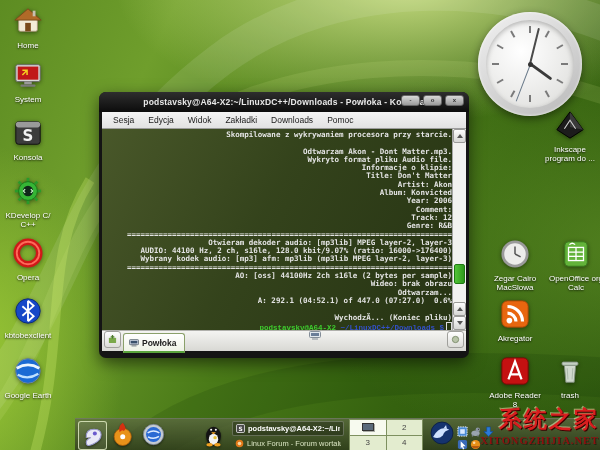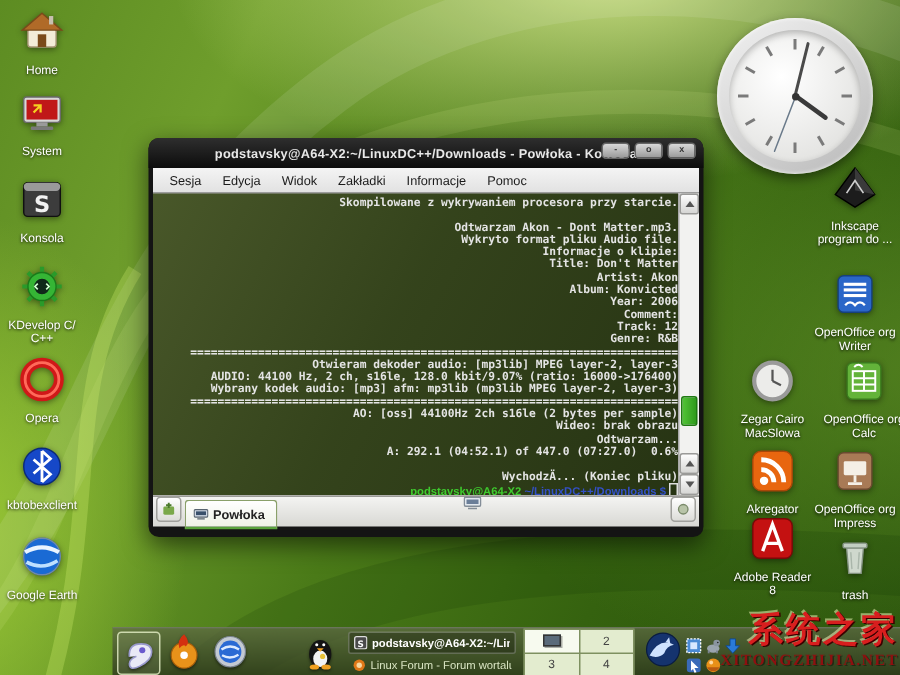--- a/index.html
+++ b/index.html
@@ -15,21 +15,21 @@
   
   .dicon{position:absolute;width:56px;text-align:center;cursor:default;}
   .dglyph svg{width:30px;height:30px;filter:drop-shadow(0 1px 2px rgba(0,0,0,.45));}
   .dlabel{font-size:8px;color:#fff;line-height:9px;text-shadow:0 1px 2px rgba(0,0,0,.85);margin-top:1px;word-wrap:break-word;}
   #di-home{left:0;top:6px}#di-system{left:0;top:60px}#di-konsola{left:0;top:118px}
   #di-kdevelop{left:0;top:176px}#di-opera{left:0;top:238px}#di-kbtobexclient{left:0;top:296px}
   #di-googleearth{left:0;top:356px}
   #di-inkscape{left:542px;top:110px}#di-oowriter{left:542px;top:181px}
   #di-zegar{left:487px;top:239px}#di-oocalc{left:548px;top:239px}
   #di-akregator{left:487px;top:299px}#di-ooimpress{left:542px;top:299px}
-  #di-adobe{left:487px;top:344px}#di-trash{left:542px;top:356px}
+  #di-adobe{left:487px;top:356px}#di-trash{left:542px;top:356px}
 
   
   .clock{position:absolute;left:478px;top:12px;width:104px;height:104px;border-radius:50%;
     background:linear-gradient(145deg,#f2f2f2,#b9b9b9);box-shadow:0 3px 8px rgba(0,0,0,.45),inset 0 0 3px rgba(255,255,255,.9);}
   .clock-face{position:absolute;left:8px;top:8px;width:88px;height:88px;border-radius:50%;
     background:radial-gradient(circle at 40% 35%,#ffffff,#e4e4e2 75%,#d5d5d2);box-shadow:inset 0 2px 5px rgba(0,0,0,.25);}
   .clock-face svg{position:absolute;left:0;top:0;width:88px;height:88px;}
   .hand{position:absolute;left:50%;bottom:50%;transform-origin:50% 100%;border-radius:2px;}
   .hand.hour{width:3px;height:26px;margin-left:-1.5px;background:#3a3a3a;transform:rotate(126deg);}
   .hand.minute{width:2px;height:37px;margin-left:-1px;background:#4a4a4a;transform:rotate(14deg);}
@@ -46,21 +46,21 @@
   .winbtn{width:17px;height:9px;border-radius:3px;background:linear-gradient(#d8d8d8,#9a9a9a);
     border:1px solid #666;font-size:6px;line-height:8px;text-align:center;color:#333;font-weight:bold;}
   .menubar{height:16px;background:linear-gradient(#f4f4f4,#e2e2e2);border-bottom:1px solid #9c9c9c;
     display:flex;align-items:center;padding-left:4px;margin:0 3px;}
   .mitem{font-size:8.5px;color:#1a1a1a;padding:0 7px;}
   .termwrap{display:flex;height:201px;margin:0 3px;background:#f6f6f6;}
   .term{flex:1;position:relative;overflow:hidden;padding:2px 0 0 4px;
     background:linear-gradient(118deg,rgba(58,74,24,.92) 0%,rgba(40,56,14,.94) 45%,rgba(30,44,10,.96) 100%);text-align:right;}
   .tline{font-family:"DejaVu Sans Mono",monospace;font-size:7.5px;line-height:8.3px;font-weight:bold;
     color:#e4e4e4;white-space:pre;}
-  .promptline{font-family:Liberation Sans, sans-serif;font-size:7.5px;line-height:8.3px;font-weight:bold;white-space:pre;}
+  .promptline{font-family:Liberation Mono, monospace;font-size:7.5px;line-height:8.3px;font-weight:bold;white-space:pre;}
   .p-user{color:#3ecb2e;} .p-path,.p-sym{color:#3350c8;}
   .tcursor{display:inline-block;width:4px;height:7px;border:1px solid #dedede;vertical-align:-1px;margin-left:2px;}
   .scrollbar{width:13px;background:#f2f2f0;border-left:1px solid #a8a8a8;display:flex;flex-direction:column;}
   .sb-btn{height:12px;background:linear-gradient(#fdfdfd,#d6d6d4);border:1px solid #9a9a98;border-radius:2px;
     display:flex;align-items:center;justify-content:center;}
   .sb-arrow{width:0;height:0;border-left:3px solid transparent;border-right:3px solid transparent;}
   .sb-up{border-bottom:4px solid #555;} .sb-down{border-top:4px solid #555;}
   .sb-track{flex:1;position:relative;}
   .sb-thumb{position:absolute;left:1px;right:1px;top:76%;height:18px;border-radius:2px;
     background:linear-gradient(90deg,#52c437,#2f9a1c);border:1px solid #1f7a12;}
@@ -154,21 +154,21 @@
           <div class="winbtn">-</div>
           <div class="winbtn">o</div>
           <div class="winbtn">x</div>
         </div>
     </div>
     <div class="menubar" id="menubar">
         <span class="mitem">Sesja</span>
         <span class="mitem">Edycja</span>
         <span class="mitem">Widok</span>
         <span class="mitem">Zakładki</span>
-        <span class="mitem">Informacje</span>
+        <span class="mitem">Downloads</span>
         <span class="mitem">Pomoc</span>
       </div>
     <div class="termwrap">
       <div class="term">
         <div id="termlines">
             <div class="tline">Skompilowane z wykrywaniem procesora przy starcie.</div>
             <div class="tline"> </div>
             <div class="tline">Odtwarzam Akon - Dont Matter.mp3.</div>
             <div class="tline">Wykryto format pliku Audio file.</div>
             <div class="tline">Informacje o klipie:</div>
@@ -403,30 +403,20 @@
       <div class="dlabel">Google Earth</div>
     </div>
     <div class="dicon" id="di-inkscape">
       <div class="dglyph"><svg viewBox="0 0 32 32">
           <polygon points="16,2 30,21 16,30 2,21" fill="#1c1c1c" stroke="#000"></polygon>
           <polygon points="16,2 30,21 16,18" fill="#3a3a3a"></polygon>
           <path d="M10 20 l6-9 6 9" stroke="#cfcfcf" stroke-width="1.2" fill="none"></path>
         </svg></div>
       <div class="dlabel">Inkscape program do ...</div>
     </div>
-    <div class="dicon" id="di-oowriter">
-      <div class="dglyph"><svg viewBox="0 0 32 32">
-          <rect x="4" y="3" width="24" height="26" rx="4" fill="#2a66c8" stroke="#16407e"></rect>
-          <rect x="8" y="8" width="16" height="2.2" fill="#fff"></rect>
-          <rect x="8" y="12" width="16" height="2.2" fill="#fff"></rect>
-          <rect x="8" y="16" width="16" height="2.2" fill="#fff"></rect>
-          <path d="M9 24 q3.5-4 7 0 q3.5-4 7 0" stroke="#fff" stroke-width="1.6" fill="none"></path>
-        </svg></div>
-      <div class="dlabel">OpenOffice org Writer</div>
-    </div>
     <div class="dicon" id="di-zegar">
       <div class="dglyph"><svg viewBox="0 0 32 32">
           <circle cx="16" cy="16" r="13" fill="#ececea" stroke="#9a9a9a" stroke-width="3"></circle>
           <line x1="16" y1="16" x2="16" y2="8" stroke="#555" stroke-width="1.6"></line>
           <line x1="16" y1="16" x2="22" y2="19" stroke="#555" stroke-width="1.6"></line>
         </svg></div>
       <div class="dlabel">Zegar Cairo MacSlowa</div>
     </div>
     <div class="dicon" id="di-oocalc">
       <div class="dglyph"><svg viewBox="0 0 32 32">
@@ -441,29 +431,20 @@
     </div>
     <div class="dicon" id="di-akregator">
       <div class="dglyph"><svg viewBox="0 0 32 32">
           <rect x="2" y="2" width="28" height="28" rx="6" fill="#e8660f" stroke="#a84708"></rect>
           <circle cx="10" cy="23" r="3" fill="#fff"></circle>
           <path d="M8 15 a9 9 0 0 1 9 9" stroke="#fff" stroke-width="3.4" fill="none"></path>
           <path d="M8 8 a16 16 0 0 1 16 16" stroke="#fff" stroke-width="3.4" fill="none"></path>
         </svg></div>
       <div class="dlabel">Akregator</div>
     </div>
-    <div class="dicon" id="di-ooimpress">
-      <div class="dglyph"><svg viewBox="0 0 32 32">
-          <rect x="4" y="3" width="24" height="26" rx="4" fill="#a87a56" stroke="#6a4a30"></rect>
-          <rect x="8" y="9" width="16" height="10" rx="1" fill="#f4efe6"></rect>
-          <line x1="16" y1="19" x2="16" y2="24" stroke="#f4efe6" stroke-width="2"></line>
-          <line x1="11" y1="25" x2="21" y2="25" stroke="#f4efe6" stroke-width="2"></line>
-        </svg></div>
-      <div class="dlabel">OpenOffice org Impress</div>
-    </div>
     <div class="dicon" id="di-adobe">
       <div class="dglyph"><svg viewBox="0 0 32 32">
           <rect x="2" y="2" width="28" height="28" rx="5" fill="#c41111" stroke="#7a0808"></rect>
           <path d="M9 25 Q16 6 16 6 Q16 6 23 25 M11.5 19.5 H20.5" stroke="#fff" stroke-width="2.4" fill="none"></path>
         </svg></div>
       <div class="dlabel">Adobe Reader 8</div>
     </div>
     <div class="dicon" id="di-trash">
       <div class="dglyph"><svg viewBox="0 0 32 32">
           <path d="M10 10 h12 l-1.6 18 h-8.8 z" fill="#dfe6df" stroke="#8a988a" opacity=".92"></path>

